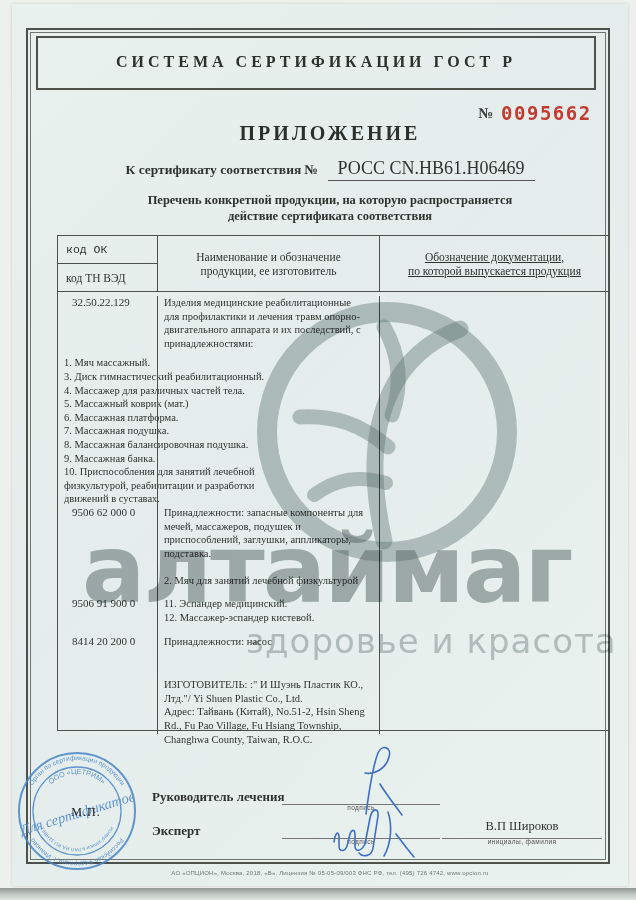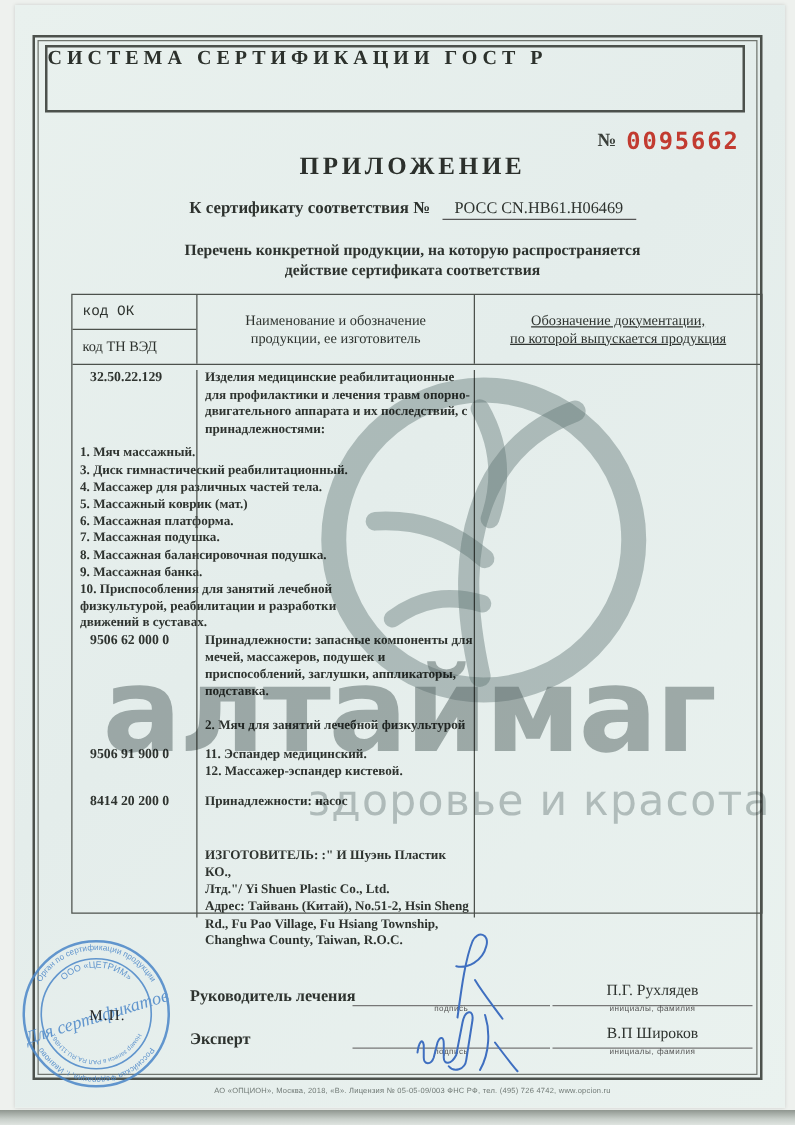--- a/index.html
+++ b/index.html
@@ -24,62 +24,62 @@
     position:absolute;left:14px;top:24px;width:580px;height:832px;
     border:2px solid #4c514c;
   }
   .frame::after{
     content:"";position:absolute;left:2px;top:2px;right:2px;bottom:2px;
     border:1px solid #70756f;pointer-events:none;
   }
   
   .header-box{
     position:absolute;left:24px;top:32px;width:560px;height:54px;
-    border:2px solid #4c514c;box-sizing:border-box;
-    padding-top:0;
+    border:2px solid #4c514c;text-align:center;box-sizing:border-box;
+    padding-top:15px;
   }
   .header-line1{font-weight:bold;font-size:16px;letter-spacing:4px;color:#2c312c;}
   .header-line2{font-weight:bold;font-size:12px;letter-spacing:.2px;margin-top:4px;color:#2c312c;}
   
   .form-number{position:absolute;left:438px;top:98px;width:150px;white-space:nowrap;margin-left:28px;}
   .form-number .pref{font-size:15px;font-weight:bold;color:#3a3f3a;vertical-align:2px;}
   .form-number .digits{
     font-family:"DejaVu Sans Mono",monospace;font-size:19px;font-weight:bold;
     letter-spacing:1.5px;margin-left:8px;
   }
   
   .doc-title{
     position:absolute;left:0;top:118px;width:636px;text-align:center;
     font-size:20px;font-weight:bold;letter-spacing:3px;color:#2c302c;
   }
   .cert-line{position:absolute;left:0;top:154px;width:636px;text-align:center;font-size:13.5px;}
   .cert-line .lbl{font-weight:bold;}
   .cert-line .val{
     display:inline-block;border-bottom:1px solid #555;padding:0 10px 1px 10px;margin-left:6px;
-    font-size:13px;
+    font-size:18px;
   }
   .subtitle{
     position:absolute;left:0;top:188px;width:636px;text-align:center;
     font-weight:bold;font-size:12.5px;line-height:16px;
   }
   
   .cert-table{
     position:absolute;left:45px;top:231px;width:553px;height:496px;
     border:1.5px solid #4c514c;box-sizing:border-box;
   }
   .t-head{position:relative;height:55px;border-bottom:1.5px solid #4c514c;display:flex;}
   .t-head .c1{width:100px;border-right:1.5px solid #4c514c;box-sizing:border-box;display:flex;flex-direction:column;}
   .t-head .c1 .half{flex:1;display:flex;align-items:center;padding-left:8px;font-size:11.5px;}
   .t-head .c1 .half.top{border-bottom:1px solid #4c514c;font-family:Liberation Mono, monospace;}
   .t-head .c2{width:222px;border-right:1.5px solid #4c514c;box-sizing:border-box;
     display:flex;align-items:center;justify-content:center;text-align:center;
     font-size:11.5px;white-space:pre-line;line-height:14px;}
   .t-head .c3{flex:1;display:flex;align-items:center;justify-content:center;text-align:center;
     font-size:11.5px;white-space:pre-line;line-height:14px;text-decoration:underline;}
-  .t-body{position:relative;height:438px;font-weight:bold;}
+  .t-body{position:relative;height:438px;}
   .t-body .vline{position:absolute;top:0;bottom:0;width:0;border-right:1.5px solid #4c514c;}
   .t-body .vline.v1{left:98.5px;}
   .t-body .vline.v2{left:320.5px;}
   .seg{display:flex;}
   .seg-code{width:100px;box-sizing:border-box;padding-left:14px;font-size:11px;line-height:13.6px;}
   .seg-text{width:222px;box-sizing:border-box;padding-left:6px;font-size:10.5px;line-height:13.6px;white-space:pre-line;}
   
   .watermark{position:absolute;left:16px;top:0;width:636px;height:900px;pointer-events:none;
     mix-blend-mode:multiply;z-index:5;margin-top:43px;}
   .wm-brand{
@@ -195,24 +195,20 @@
 Rd., Fu Pao Village, Fu  Hsiang Township,
 Changhwa County, Taiwan, R.O.C.</div>
       </div>
     </div>
   </div>
 
   <div class="sig-role" style="left:140px;top:785px">Руководитель лечения</div>
   <div class="sig-cell" style="left:270px;top:778px;width:158px;height:22px">
     <span class="sig-caption">подпись</span>
   </div>
-  <div class="sig-cell" style="left:430px;top:778px;width:160px;height:22px">
-    <span class="sig-name">П.Г. Рухлядев</span>
-    <span class="sig-caption">инициалы, фамилия</span>
-  </div>
 
   <div class="sig-role" style="left:140px;top:819px">Эксперт</div>
   <div class="sig-cell" style="left:270px;top:812px;width:158px;height:22px">
     <span class="sig-caption">подпись</span>
   </div>
   <div class="sig-cell" style="left:430px;top:812px;width:160px;height:22px">
     <span class="sig-name">В.П Широков</span>
     <span class="sig-caption">инициалы, фамилия</span>
   </div>
 

